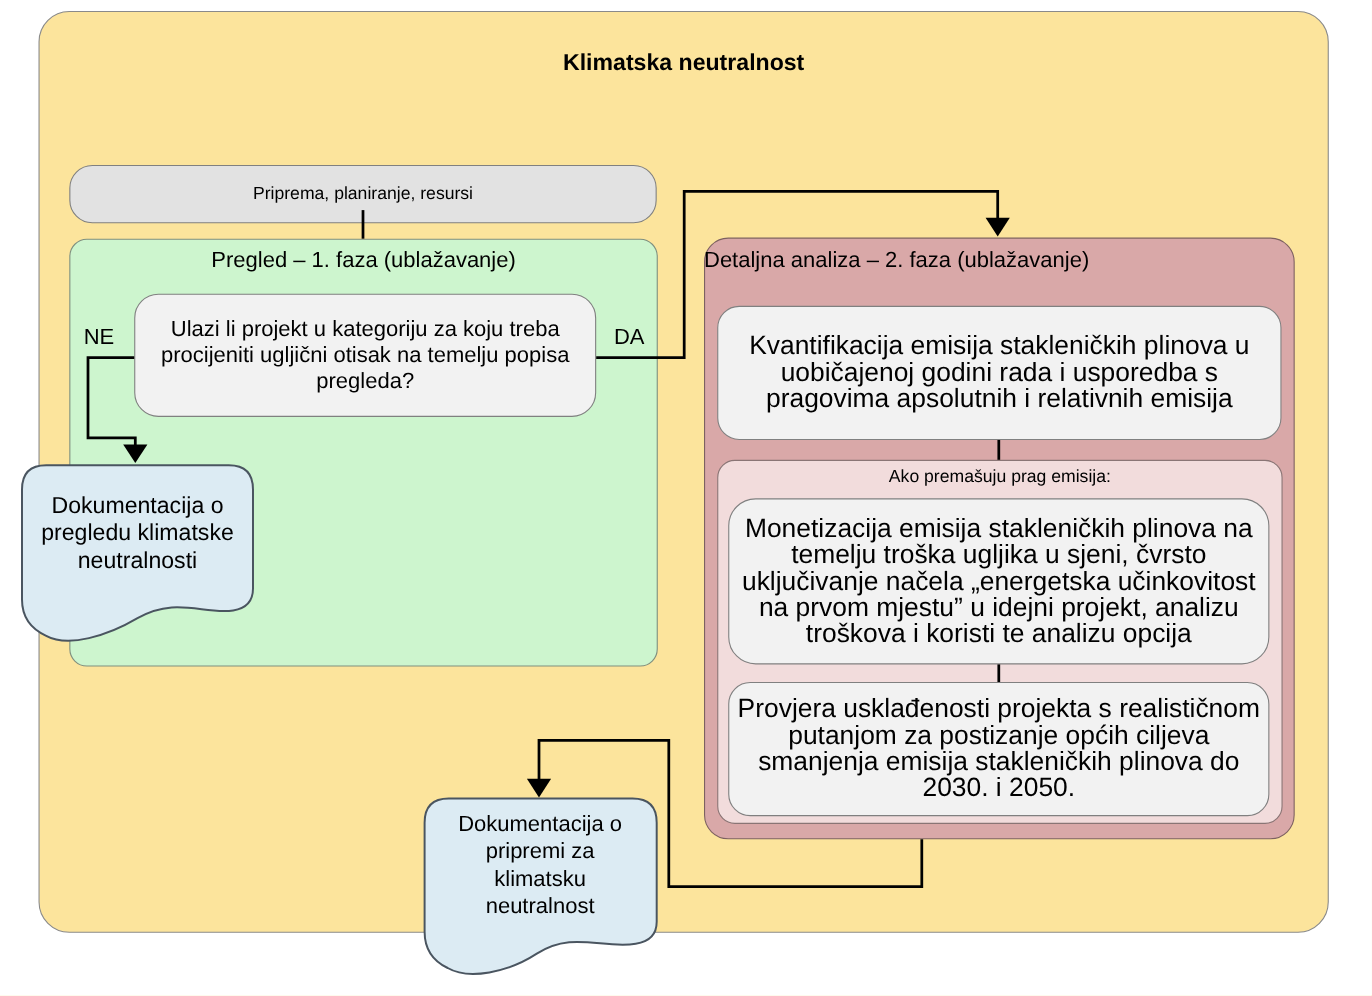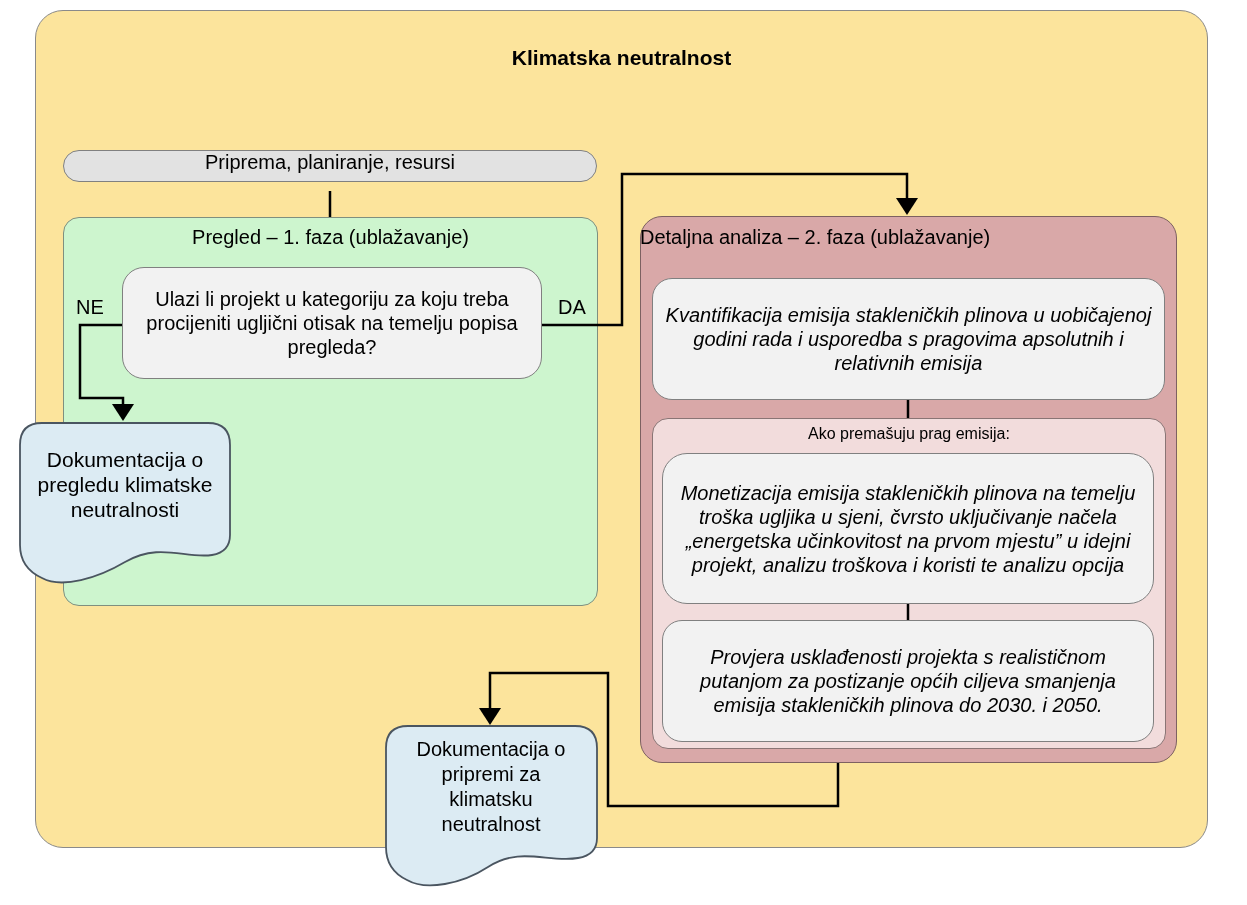--- a/index.html
+++ b/index.html
@@ -6,44 +6,44 @@
   body{font-family:"Liberation Sans","DejaVu Sans",sans-serif;color:#000;}
   .canvas{position:relative;width:1247px;height:905px;background:#ffffff;overflow:hidden;}
 
   .yellow-bg{position:absolute;left:35px;top:10px;width:1173px;height:838px;
     background:#FCE49C;border:1.5px solid #8a8a8a;border-radius:28px;box-sizing:border-box;}
 
   .titleblock{position:absolute;left:35px;top:44px;width:1173px;text-align:center;line-height:27px;}
   .titleblock .t1{font-size:21px;font-weight:bold;}
   .titleblock .t2{font-size:21px;}
 
-  .pill{position:absolute;left:63px;top:150px;width:534px;height:32px;background:#E2E2E2;
+  .pill{position:absolute;left:63px;top:150px;width:534px;height:53px;background:#E2E2E2;
     border:1.5px solid #808080;border-radius:21px;box-sizing:border-box;
-    display:flex;justify-content:center;font-size:20px;}
+    display:flex;align-items:center;justify-content:center;font-size:16px;}
 
   .green-box{position:absolute;left:63px;top:217px;width:535px;height:389px;background:#CDF5CE;
     border:1.5px solid #7f8f7f;border-radius:16px;box-sizing:border-box;}
   .green-header{position:absolute;left:63px;top:226px;width:535px;text-align:center;font-size:20px;}
 
   .question-box{position:absolute;left:122px;top:267px;width:420px;height:112px;background:#F2F2F2;
     border:1.5px solid #808080;border-radius:22px;box-sizing:border-box;
     display:flex;align-items:center;justify-content:center;text-align:center;
     font-size:20px;line-height:24px;padding:16px 10px;}
 
   .branch-label{position:absolute;top:296px;width:44px;text-align:center;font-size:20px;}
   .label-ne{left:68px;text-align:center;}
   .label-da{left:550px;}
 
   .pink-box{position:absolute;left:640px;top:216px;width:537px;height:547px;background:#D9A8A8;
     border:1.5px solid #7d6161;border-radius:22px;box-sizing:border-box;}
   .pink-header{position:absolute;left:640px;top:226px;width:500px;text-align:left;font-size:20px;}
 
   .wbox{position:absolute;background:#F2F2F2;border:1.5px solid #808080;border-radius:20px;
     box-sizing:border-box;display:flex;align-items:center;justify-content:center;text-align:center;
-    font-size:20px;line-height:24px;padding:0 4px;font-style:italic;}
+    font-size:24px;line-height:24px;padding:0 4px;}
   .wbox1{left:652px;top:278px;width:513px;height:122px;}
   .inner-pink{position:absolute;left:652px;top:418px;width:514px;height:331px;background:#F2DCDC;
     border:1.5px solid #8a7575;border-radius:16px;box-sizing:border-box;}
   .inner-header{position:absolute;left:652px;top:425px;width:514px;text-align:center;font-size:16px;}
   .wbox2{left:662px;top:453px;width:492px;height:151px;border-radius:25px;}
   .wbox3{left:662px;top:620px;width:492px;height:122px;}
 
   .doc-text{position:absolute;text-align:center;font-size:20px;line-height:25px;}
   .doc-text-left{left:25px;top:447px;width:200px;font-size:21px;}
   .doc-text-bottom{left:407px;top:737px;width:168px;}

